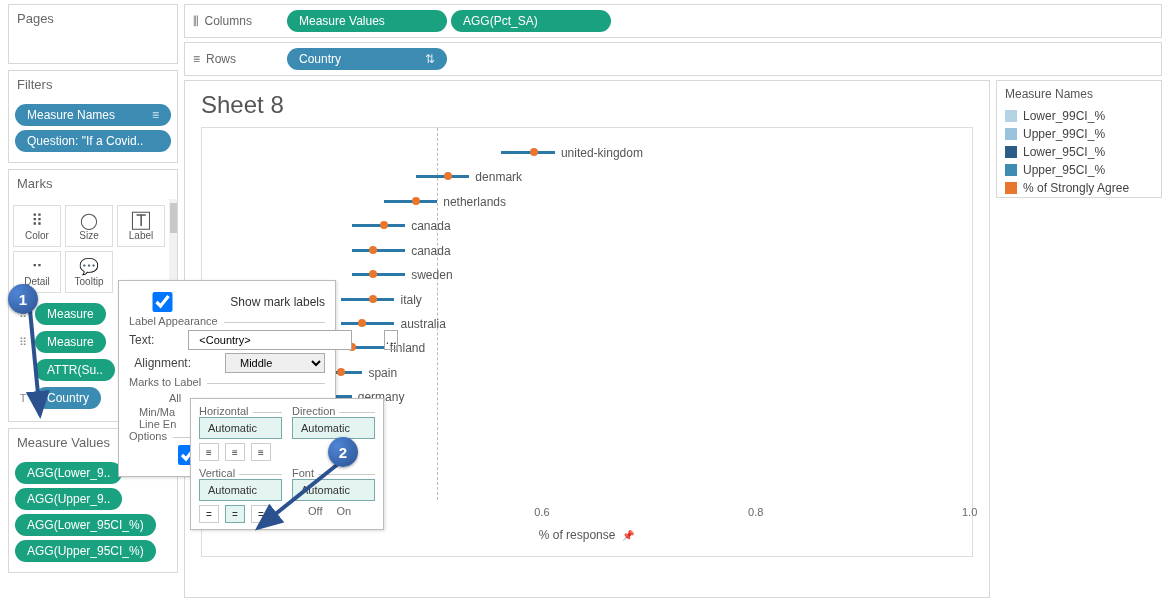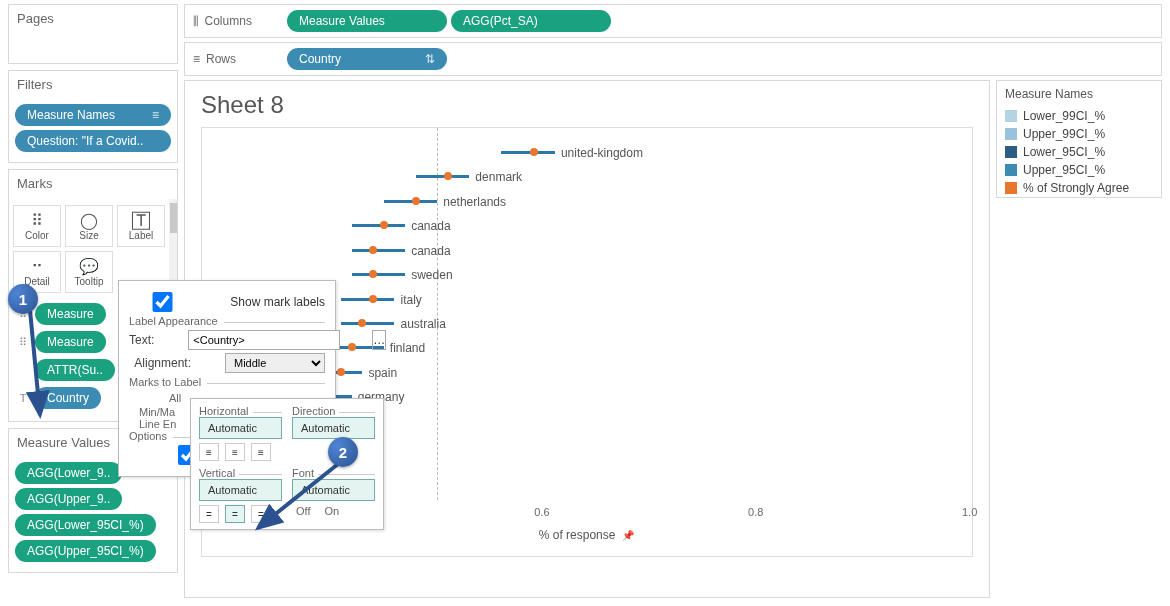--- a/index.html
+++ b/index.html
@@ -45,21 +45,21 @@
   .dot { width:8px; height:8px; border-radius:50%; background:#e8762d; position:absolute; }
   .dlabel { position:absolute; font-size:12px; color:#555; white-space:nowrap;}
 
   
   .popup { position:absolute; background:#fff; border:1px solid #bbb; box-shadow: 1px 1px 3px rgba(0,0,0,0.15); font-size:12px; }
   .pop1 { left: 118px; top: 280px; width: 218px; padding: 8px 10px;}
   .pop2 { left: 190px; top: 398px; width: 194px; padding: 6px 8px;}
   .fieldset-lbl { color:#555; font-size:11px; border-bottom:1px solid #ccc; margin: 4px 0 4px; flex:1; padding-bottom:2px;}
   .form-row { display:flex; align-items:center; margin: 3px 0; gap: 28px;}
   .form-row label { width: 62px; text-align:right; margin-right:6px; color:#444;}
-  .form-row input, .form-row select { flex:1; height:20px; border:1px solid #aaa; padding:0 4px; font-size:11px;}
+  .form-row input, .form-row select { flex:1; height:20px; border:1px solid #aaa; padding:0 10px; font-size:11px;}
   .btn-ell { width: 22px; height:20px; border:1px solid #aaa; margin-left:4px; text-align:center; line-height:18px; cursor:pointer;}
   .btn-seg { border:1px solid #7aa; background:#e4f4f0; padding: 4px 8px; font-size:11px; cursor:pointer;}
   .btn-icon-grp { display:flex; gap:6px; margin-top:4px;}
   .btn-icon-grp .seg { border:1px solid #ccc; width:20px; height:18px; display:flex; align-items:center; justify-content:center; font-size:10px; cursor:pointer;}
   .btn-icon-grp .seg.sel { background:#e4f4f0; border-color:#7aa;}
 
   
   .callout { position:absolute; width:30px; height:30px; border-radius:50%; background: radial-gradient(circle at 30% 30%, #4f85d6, #2b528f); color:#fff; display:flex; align-items:center; justify-content:center; font-size:15px; font-weight:bold; box-shadow:0 1px 3px rgba(0,0,0,.4);}
   .arrow-svg { position:absolute; pointer-events:none; }
 
@@ -319,21 +319,21 @@
           <span class="small">Direction</span>
           <span class="fieldset-lbl" style="margin-left:4px;"></span>
         </div>
       <div class="btn-seg">Automatic</div>
       <div style="height:22px;"></div>
       <div style="display:flex;align-items:center;margin-top:6px;">
           <span class="small">Font</span>
           <span class="fieldset-lbl" style="margin-left:4px;"></span>
         </div>
       <div class="btn-seg">Automatic</div>
-      <div class="btn-icon-grp" style="gap:14px; margin-left:4px;">
+      <div class="btn-icon-grp" style="gap:14px; margin-left:16px;">
         <span class="small">Off</span>
         <span class="small">On</span>
       </div>
     </div>
   </div>
 </div>
 
 <svg class="arrow-svg" style="left:20px; top:305px; width:40px; height:120px;">
   <defs>
       <marker id="ah1" markerWidth="8" markerHeight="8" refX="6" refY="3" orient="auto">

